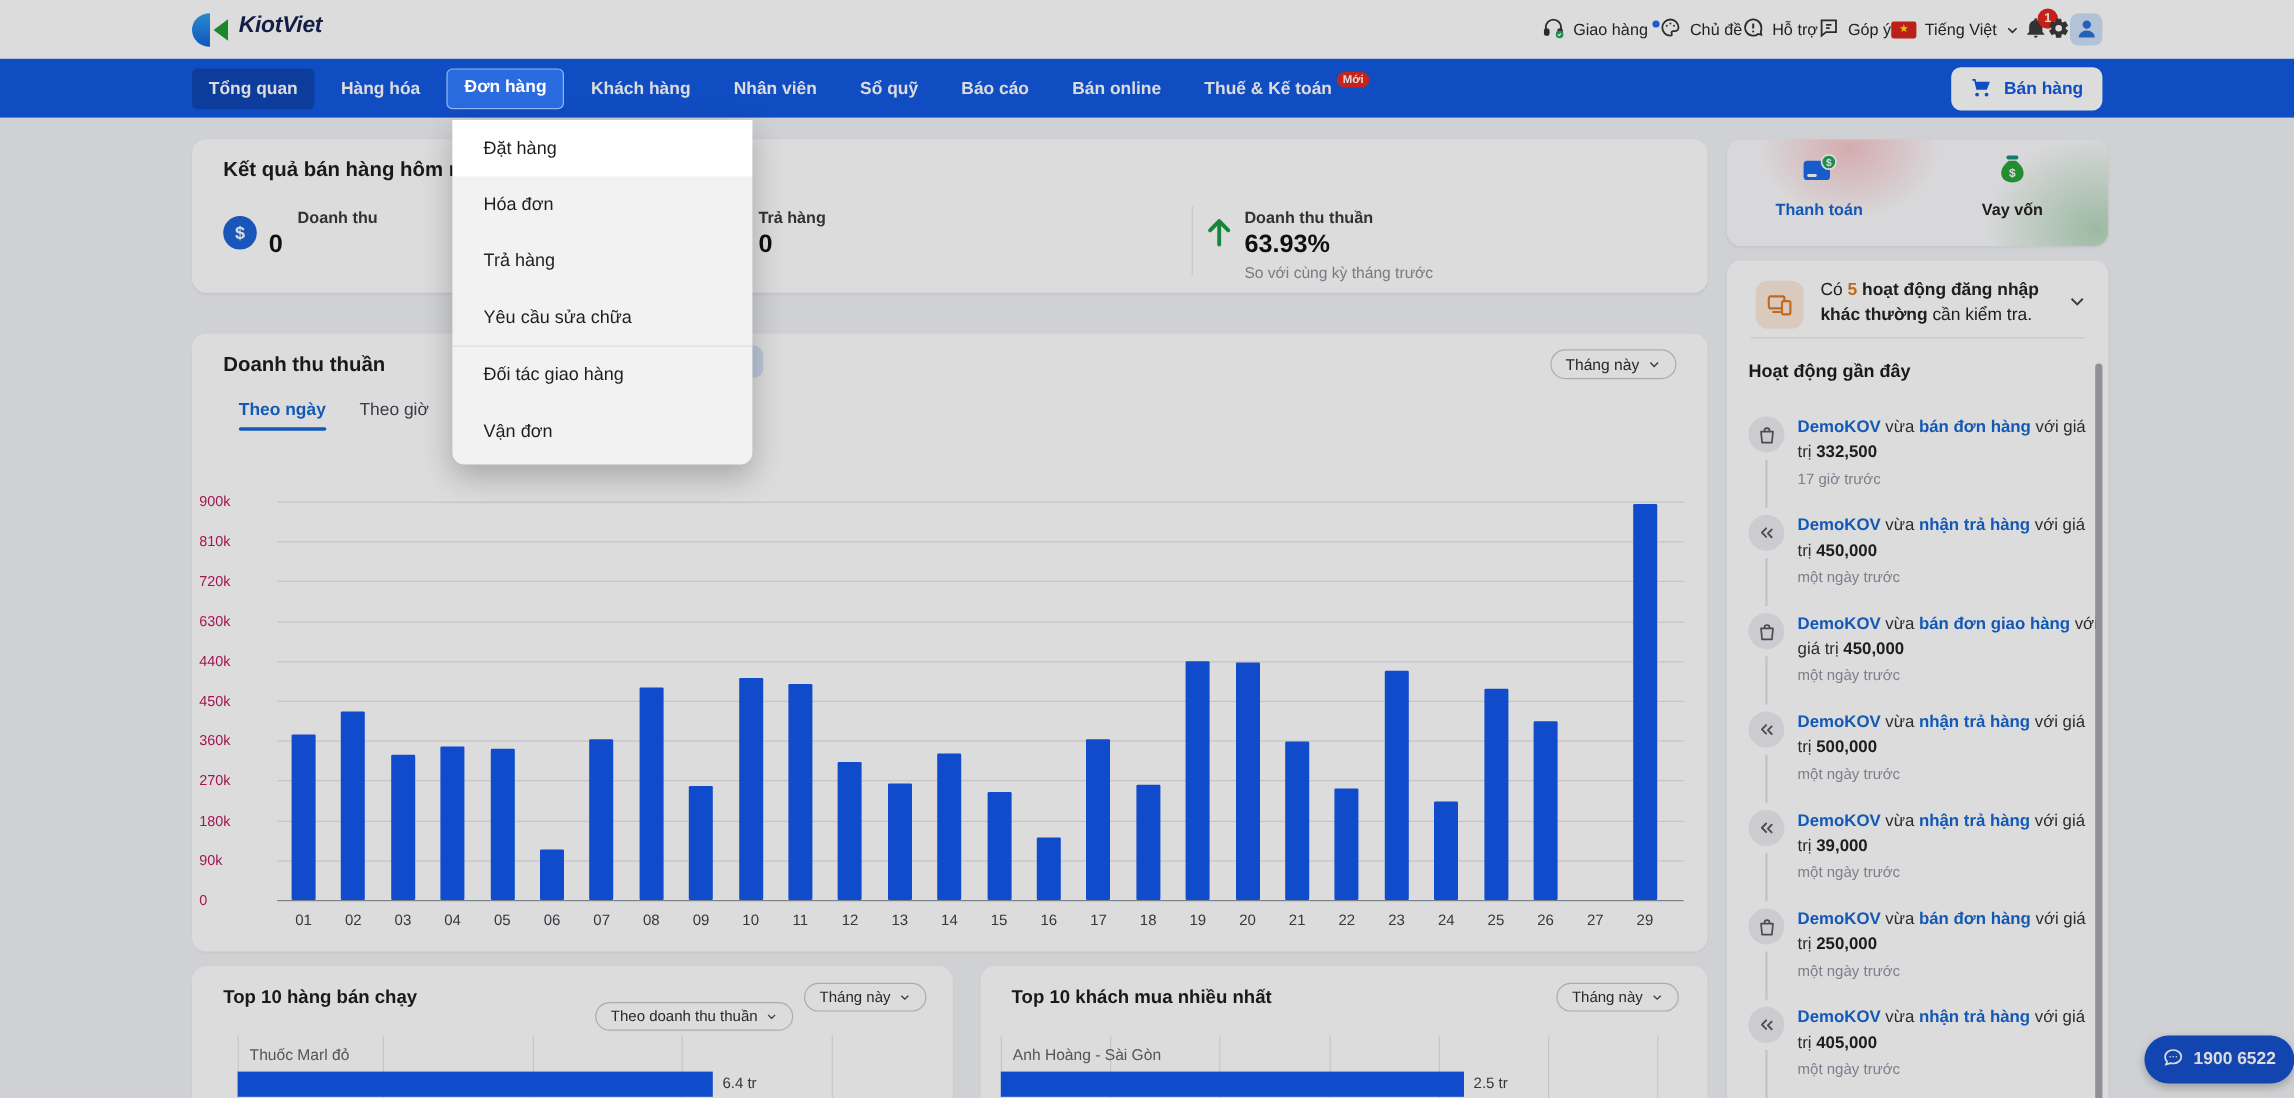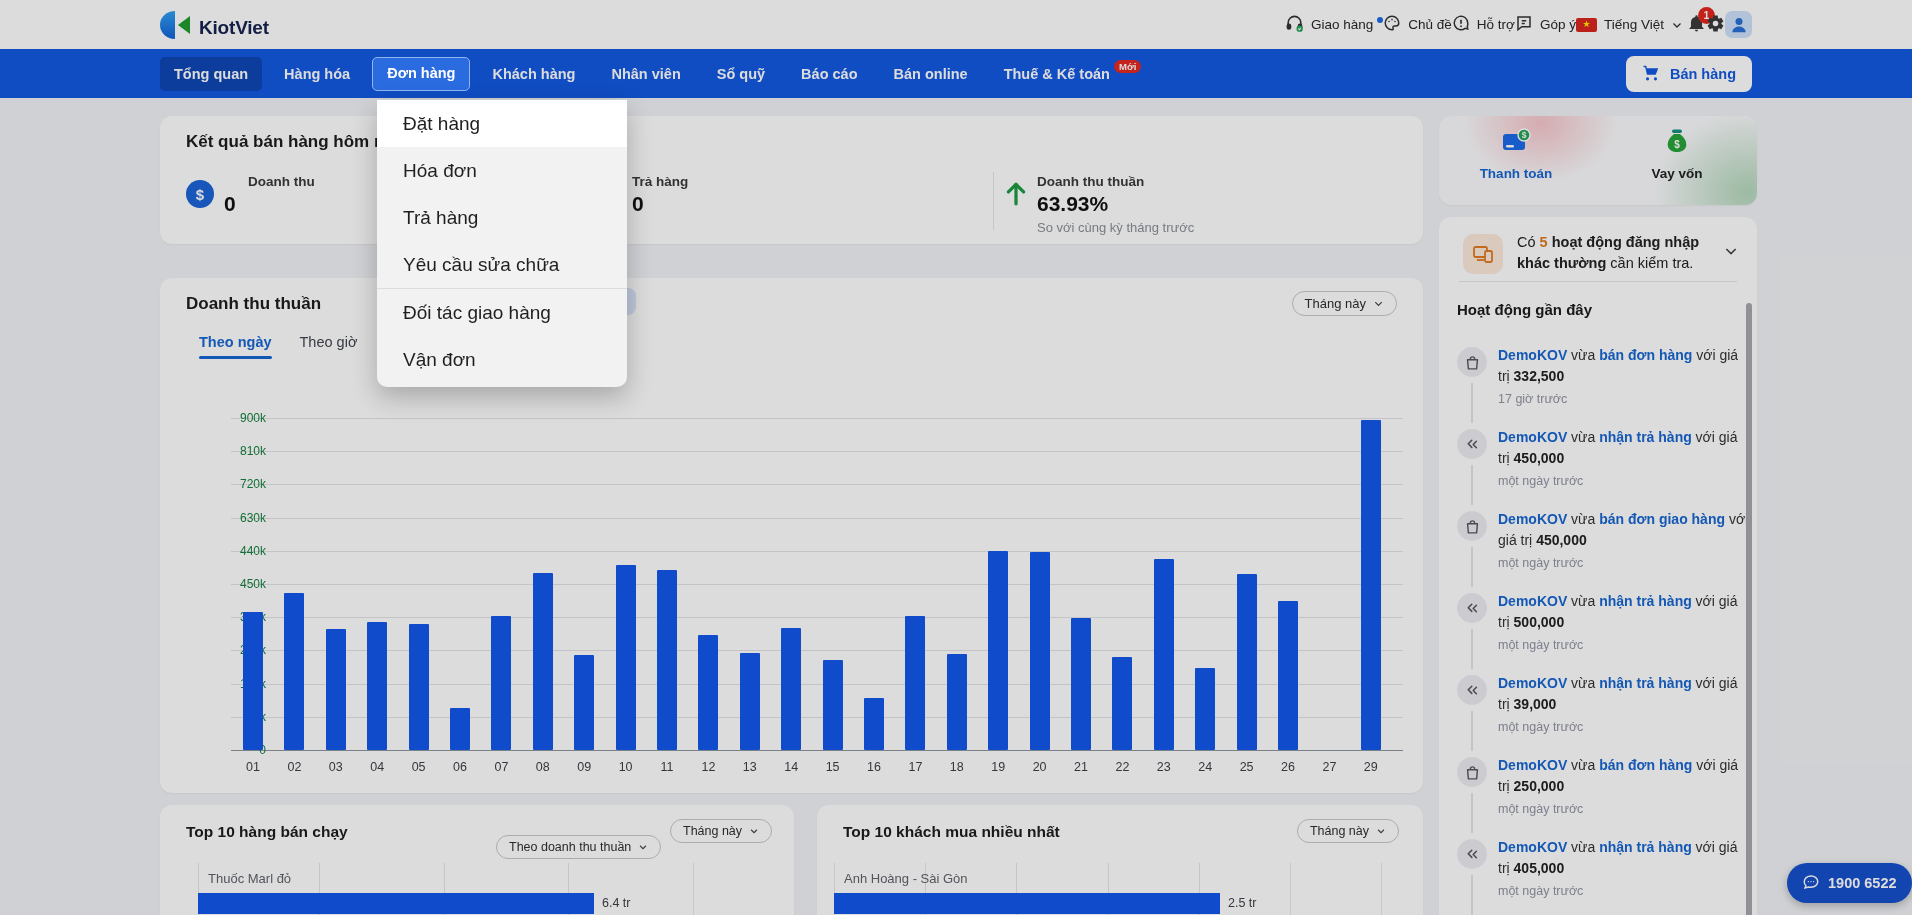--- a/index.html
+++ b/index.html
@@ -3,21 +3,21 @@
 <meta charset="utf-8">
 <style>
   * { margin:0; padding:0; box-sizing:border-box; }
   html,body { width:1912px; height:915px; }
   body { font-family:"Liberation Sans", sans-serif; background:#f2f3f5; }
   .page { position:relative; width:1912px; height:915px; overflow:hidden; background:#f2f3f5; }
 
   
   .topbar { position:absolute; left:0; top:0; width:1912px; height:49px; background:#ffffff;
             display:flex; align-items:center; padding:0 160px; }
-  .logo { display:flex; align-items:flex-end; gap:9px; }
+  .logo { display:flex; align-items:flex-start; gap:9px;font-style:italic; }
   .logo-mark { display:flex; align-items:center; }
   .mark-blue { width:15px; height:28px; background:linear-gradient(180deg,#2fa0f0,#1262d8);
                border-top-left-radius:15px 14px; border-bottom-left-radius:15px 14px; }
   .mark-green { width:0; height:0; border-top:9px solid transparent; border-bottom:9px solid transparent;
                 border-right:12px solid #1f9c2e; margin-left:3px; }
   .logo-text { font-size:19px; font-weight:800; color:#15224d; letter-spacing:-.2px; }
   .tb-menu { margin-left:auto; display:flex; align-items:center; }
   .tb-item { display:flex; align-items:center; gap:7px; font-size:13.5px; color:#272727; cursor:pointer; position:relative; }
   .tb-dot { width:6px; height:6px; border-radius:50%; background:#1a6ae8; align-self:flex-start; margin:3px 0 0 -3px; }
   .flag { width:21px; height:14px; background:#da251d; border-radius:2px; display:flex; align-items:center; justify-content:center;
@@ -37,21 +37,21 @@
   .nav-item.open { background:#2a6be0; border:1.5px solid #8fb6f3; line-height:31px; position:relative; z-index:50; }
   .nav-badge { display:inline-block; background:#e5291f; color:#fff; font-size:9.5px; font-weight:700;
                padding:1px 5px; border-radius:8px; margin-left:4px; vertical-align:9px; line-height:1.2; }
   .sell-btn { position:absolute; right:160px; top:7px; height:36px; padding:0 16px; background:#ffffff; border:none;
               color:#1259e0; font-weight:700; font-size:14.5px; border-radius:8px; display:flex; align-items:center; gap:9px;
               font-family:"Liberation Sans",sans-serif; cursor:pointer; }
 
   
   .dropdown { position:absolute; left:377px; top:100px; width:250px; background:#f2f2f3; z-index:60;
               border-radius:0 0 10px 10px; box-shadow:0 10px 26px rgba(0,0,0,.24); overflow:hidden; padding-bottom:4px; }
-  .dd-item { height:47px; line-height:47px; padding-left:26px; font-size:19px; color:#1f1f1f; cursor:pointer; }
+  .dd-item { height:47px; line-height:47px; padding-left:26px; font-size:15px; color:#1f1f1f; cursor:pointer; }
   .dd-item.hl { background:#ffffff; }
   .dd-divider { height:1px; background:#dcdcdc; }
 
   
   .card { position:absolute; background:#ffffff; border-radius:12px; box-shadow:0 1px 2px rgba(0,0,0,.05); }
   #card-today { left:160px; top:116px; width:1263px; height:128px; }
   .card-title { position:absolute; font-size:17px; font-weight:700; color:#1c1c1c; }
   .stat-label { position:absolute; font-size:13.5px; font-weight:600; color:#3a3a3a; }
   .stat-value { position:absolute; font-size:21px; font-weight:700; color:#111; }
   .stat-sub { position:absolute; font-size:13px; color:#8b8f96; }
@@ -63,21 +63,21 @@
   .pill { position:absolute; left:396px; top:10px; background:#dbe7fb; color:#1766d1; font-size:15px; font-weight:700;
           padding:5px 11px; border-radius:8px; }
   .select-btn { background:#ffffff; border:1px solid #c8c8c8; border-radius:14px; font-size:13px; color:#2e2e2e;
                 display:inline-flex; align-items:center; gap:7px; padding:4px 12px; cursor:pointer; white-space:nowrap;
                 font-family:"Liberation Sans",sans-serif; }
   .tabs { position:absolute; left:39px; top:56px; display:flex; gap:28px; }
   .tab { font-size:14.5px; color:#41454d; padding-bottom:9px; position:relative; cursor:pointer; }
   .tab.active { color:#1766d1; font-weight:600; }
   .tab.active::after { content:""; position:absolute; left:0; right:0; bottom:0; height:3px; background:#1766d1; border-radius:2px; }
   .gridline { position:absolute; left:0; right:0; height:1px; background:#e3e3e5; }
-  .ytick { position:absolute; width:100px; text-align:right; font-size:12px; color:#15803d; }
+  .ytick { position:absolute; width:100px; text-align:left; font-size:12px; color:#be185d; }
   .bar { position:absolute; background:#1157eb; border-radius:1px; }
   .xtick { position:absolute; width:30px; text-align:center; font-size:12.5px; color:#3c3f44; }
 
   #card-products { left:160px; top:805px; width:634px; height:125px; }
   #card-customers { left:817px; top:805px; width:606px; height:125px; }
   .mini-title { position:absolute; left:26px; top:18px; font-size:15.5px; font-weight:700; color:#1c1c1c; }
   .vline { position:absolute; top:0; bottom:0; width:1px; background:#e6e6e8; }
   .hbar-label { position:absolute; font-size:13px; color:#5f6368; }
   .hbar { position:absolute; height:21px; background:#1157eb; }
   .hbar-value { position:absolute; font-size:12.5px; color:#3f4146; }

